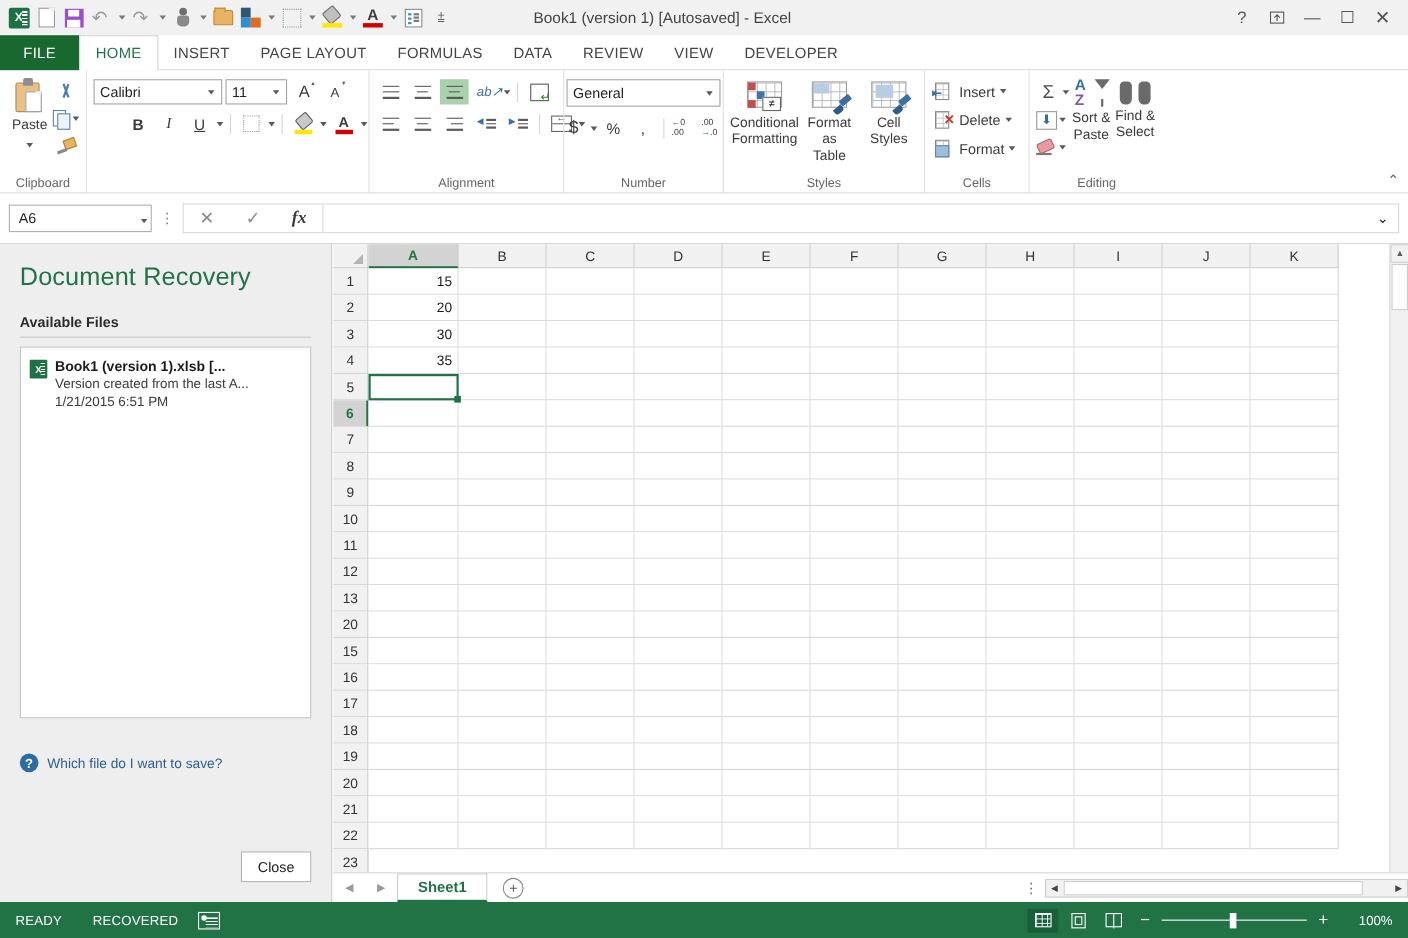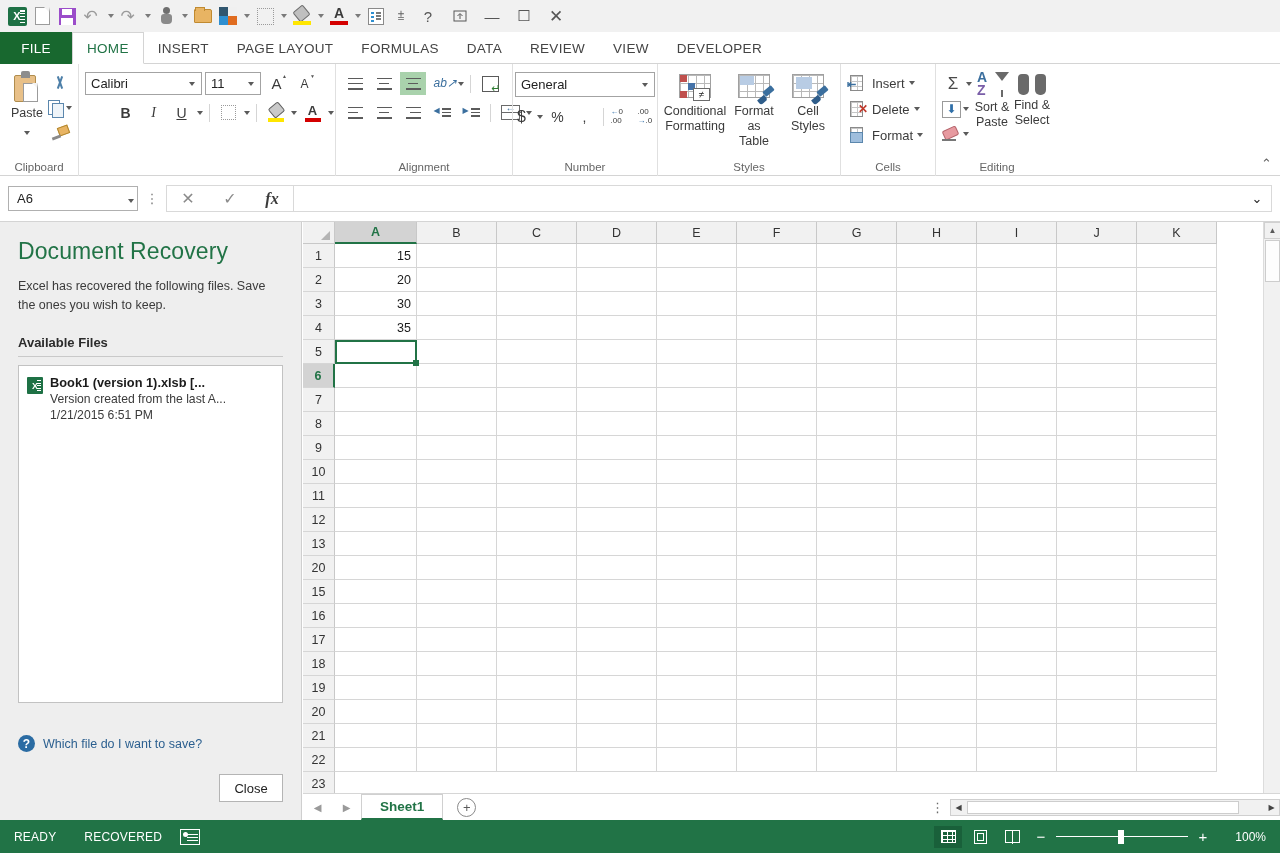--- a/index.html
+++ b/index.html
@@ -449,20 +449,21 @@
       <div class="qat-arrow"></div>
       <div class="qat-btn">
           <div class="ico-list">
             <i></i>
             <i></i>
             <i></i>
           </div>
         </div>
       <div class="qat-btn ico-more">⩲</div>
     </div>
+    <div class="title-text">Book1 (version 1) [Autosaved] - Excel</div>
     <div class="win-ctrls">
       <div class="win-btn">?</div>
       <div class="win-btn">
         <svg width="14" height="14" viewBox="0 0 14 14">
             <rect x="1" y="2" width="12" height="10" fill="none" stroke="#565656" stroke-width="1"></rect>
             <path d="M7 10 L7 5 M4.5 7 L7 4.5 L9.5 7" fill="none" stroke="#565656" stroke-width="1"></path>
           </svg>
       </div>
       <div class="win-btn">—</div>
       <div class="win-btn">☐</div>
@@ -776,21 +777,20 @@
       <div class="fbtn-s fx">fx</div>
     </div>
     <div class="finput">
       <span style="flex:1"></span>
       <span class="fdrop">⌄</span>
     </div>
   </div>
 
   <div class="recovery">
     <div class="rec-title">Document Recovery</div>
-    <div class="rec-desc">Excel has recovered the following files.  Save the ones you wish to keep.</div>
     <div class="rec-sub">Available Files</div>
     <div class="rec-line"></div>
     <div class="rec-listbox">
       <div class="rec-item">
         <div class="rec-xl">X</div>
         <div class="rec-meta">
           <div class="rec-fname">Book1 (version 1).xlsb  [...</div>
           <div class="rec-note">Version created from the last A...</div>
           <div class="rec-date">1/21/2015 6:51 PM</div>
         </div>

